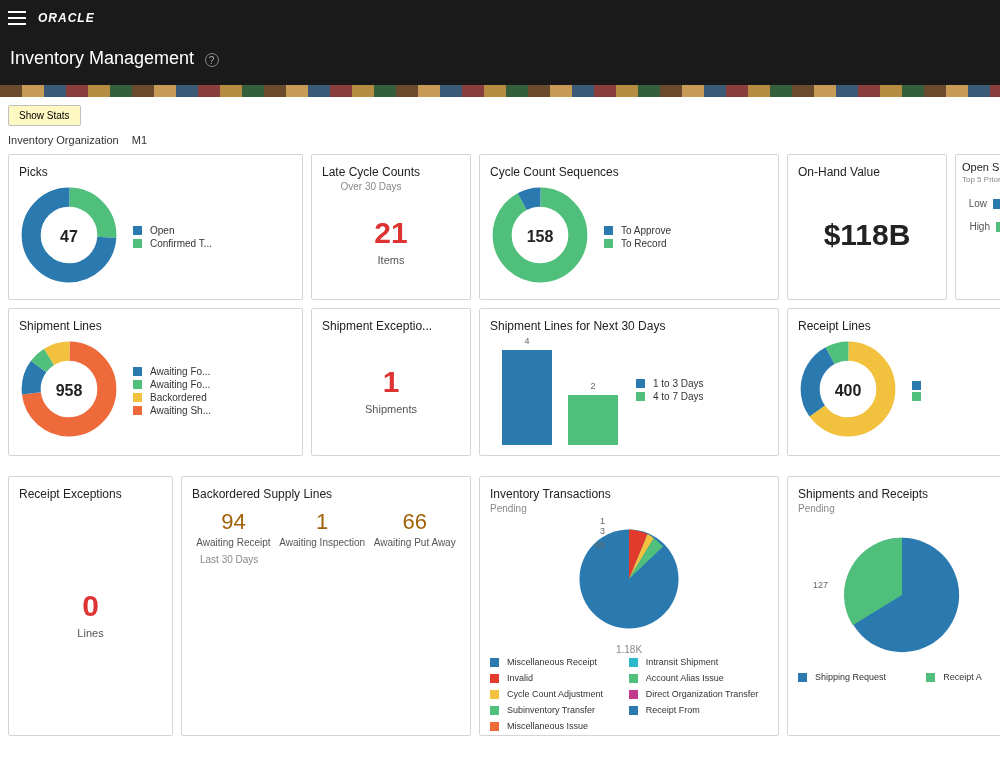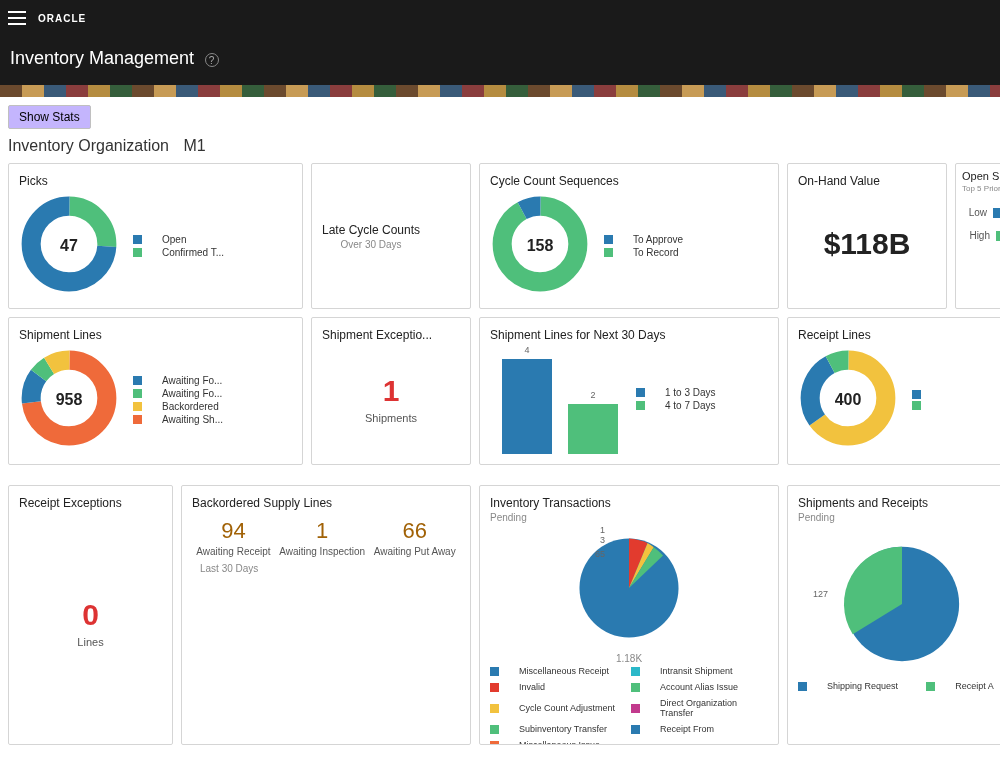--- a/index.html
+++ b/index.html
@@ -1,43 +1,43 @@
 <!DOCTYPE html>
 <html><head>
 <meta charset="utf-8">
 <style>
 * { box-sizing: border-box; margin: 0; padding: 0; font-family: Arial, Helvetica, sans-serif; }
 body { background: #fff; width: 1000px; overflow: hidden; }
 .topbar { background: #1a1a1a; color:#fff; height:36px; display:flex; align-items:center; padding:0 8px; }
 .hamburger { width:18px; height:14px; display:flex; flex-direction:column; justify-content:space-between; margin-right:12px; cursor:pointer; }
 .hamburger span { background:#fff; height:2px; width:100%; display:block; }
-.oracle-logo { font-weight:bold; font-size:10px; letter-spacing:1px; }
+.oracle-logo { font-weight:bold; font-size:12px; letter-spacing:1px;font-style:italic; }
 .titlebar { background: #1a1a1a; color:#fff; padding: 12px 10px 16px 10px; }
 .titlebar h1 { font-size:18px; font-weight:normal; display:inline-block; }
 .help-icon { display:inline-block; border:1px solid #888; border-radius:50%; width:14px; height:14px; font-size:10px; text-align:center; line-height:13px; margin-left:6px; color:#aaa; }
 .pattern-strip { height:12px; background: repeating-linear-gradient(90deg,#6b4a2e 0 22px,#c79b55 22px 44px,#3a5a78 44px 66px,#8a3d3d 66px 88px,#b58c40 88px 110px,#355e3b 110px 132px); }
 .toolbar { padding:8px; }
-.btn { background:#c4b5fd; border:1px solid #c0c0c0; font-size:12px; padding:4px 10px; cursor:pointer; border-radius:2px; }
-.org-row { padding:0 8px 8px 8px; font-size:16px; color:#333; }
+.btn { background:#fef9c3; border:1px solid #c0c0c0; font-size:10px; padding:4px 10px; cursor:pointer; border-radius:2px; }
+.org-row { padding:0 8px 8px 8px; font-size:11px; color:#333; }
 .org-row .lbl { color:#333; margin-right:10px; }
 .dash { padding:0 8px; }
 .row1 { display:grid; grid-template-columns: 295px 160px 300px 160px 70px; gap:8px; margin-bottom:8px; }
 .row2 { display:grid; grid-template-columns: 295px 160px 300px 230px; gap:8px; margin-bottom:20px; }
 .row3 { display:grid; grid-template-columns: 165px 290px 300px 230px; gap:8px; }
 .card { border:1px solid #d5d5d5; border-radius:2px; padding:10px; position:relative; overflow:hidden; }
 .card-title { font-size:12px; color:#222; font-weight:normal; margin-bottom:2px; }
 .card-sub { font-size:10px; color:#888; }
 .big-num { font-size:30px; font-weight:bold; color:#d33; }
 .big-num-black { font-size:30px; font-weight:bold; color:#222; }
 .unit { font-size:11px; color:#555; margin-top:4px; }
 .donut-wrap { display:flex; align-items:center; gap:14px; margin-top:6px; }
 .donut { position:relative; }
 .donut-center { position:absolute; inset:0; display:flex; align-items:center; justify-content:center; font-size:16px; font-weight:bold; color:#222; }
 .legend { font-size:10px; color:#333; }
-.legend-row { display:flex; align-items:center; gap:20px; margin:2px 0; }
+.legend-row { display:flex; align-items:center; gap:8px; margin:2px 0; }
 .legend-sw { width:9px; height:9px; flex-shrink:0; }
 .center-col { display:flex; flex-direction:column; align-items:center; justify-content:center; text-align:center; }
 .sub-gray { font-size:10px; color:#888; }
 .bar-area { display:flex; align-items:flex-end; gap:16px; height:100px; margin-top:10px; margin-left:12px; }
 .bar { width:50px; position:relative; }
 .bar-label-top { position:absolute; top:-14px; left:0; right:0; text-align:center; font-size:9px; color:#666; }
 .metrics-row { display:flex; justify-content:space-around; margin-top:8px; text-align:center; }
 .metric-num { font-size:22px; color:#a16207; }
 .metric-lbl { font-size:10px; color:#555; margin-top:2px; }
 .pie-legend { display:grid; grid-template-columns: repeat(2,auto); column-gap:16px; row-gap:2px; font-size:9px; color:#333; }
@@ -100,20 +100,24 @@
             </div>
       </div>
     </div>
   </div>
 
   <div class="card center-col">
     <div style="align-self:flex-start">
       <div class="card-title">Late Cycle Counts</div>
       <div class="card-sub">Over 30 Days</div>
     </div>
+    <div style="flex:1;display:flex;flex-direction:column;justify-content:center;align-items:center">
+      <div class="big-num">21</div>
+      <div class="unit">Items</div>
+    </div>
   </div>
 
   <div class="card">
     <div class="card-title">Cycle Count Sequences</div>
     <div class="donut-wrap">
       <div class="donut">
         <svg width="100" height="100" viewBox="0 0 42 42">
           <circle cx="21" cy="21" r="15.9" fill="none" stroke="#4fbf7b" stroke-width="8" stroke-dasharray="92 8" stroke-dashoffset="25"></circle>
           <circle cx="21" cy="21" r="15.9" fill="none" stroke="#2a7ab0" stroke-width="8" stroke-dasharray="8 92" stroke-dashoffset="-67"></circle>
         </svg>

